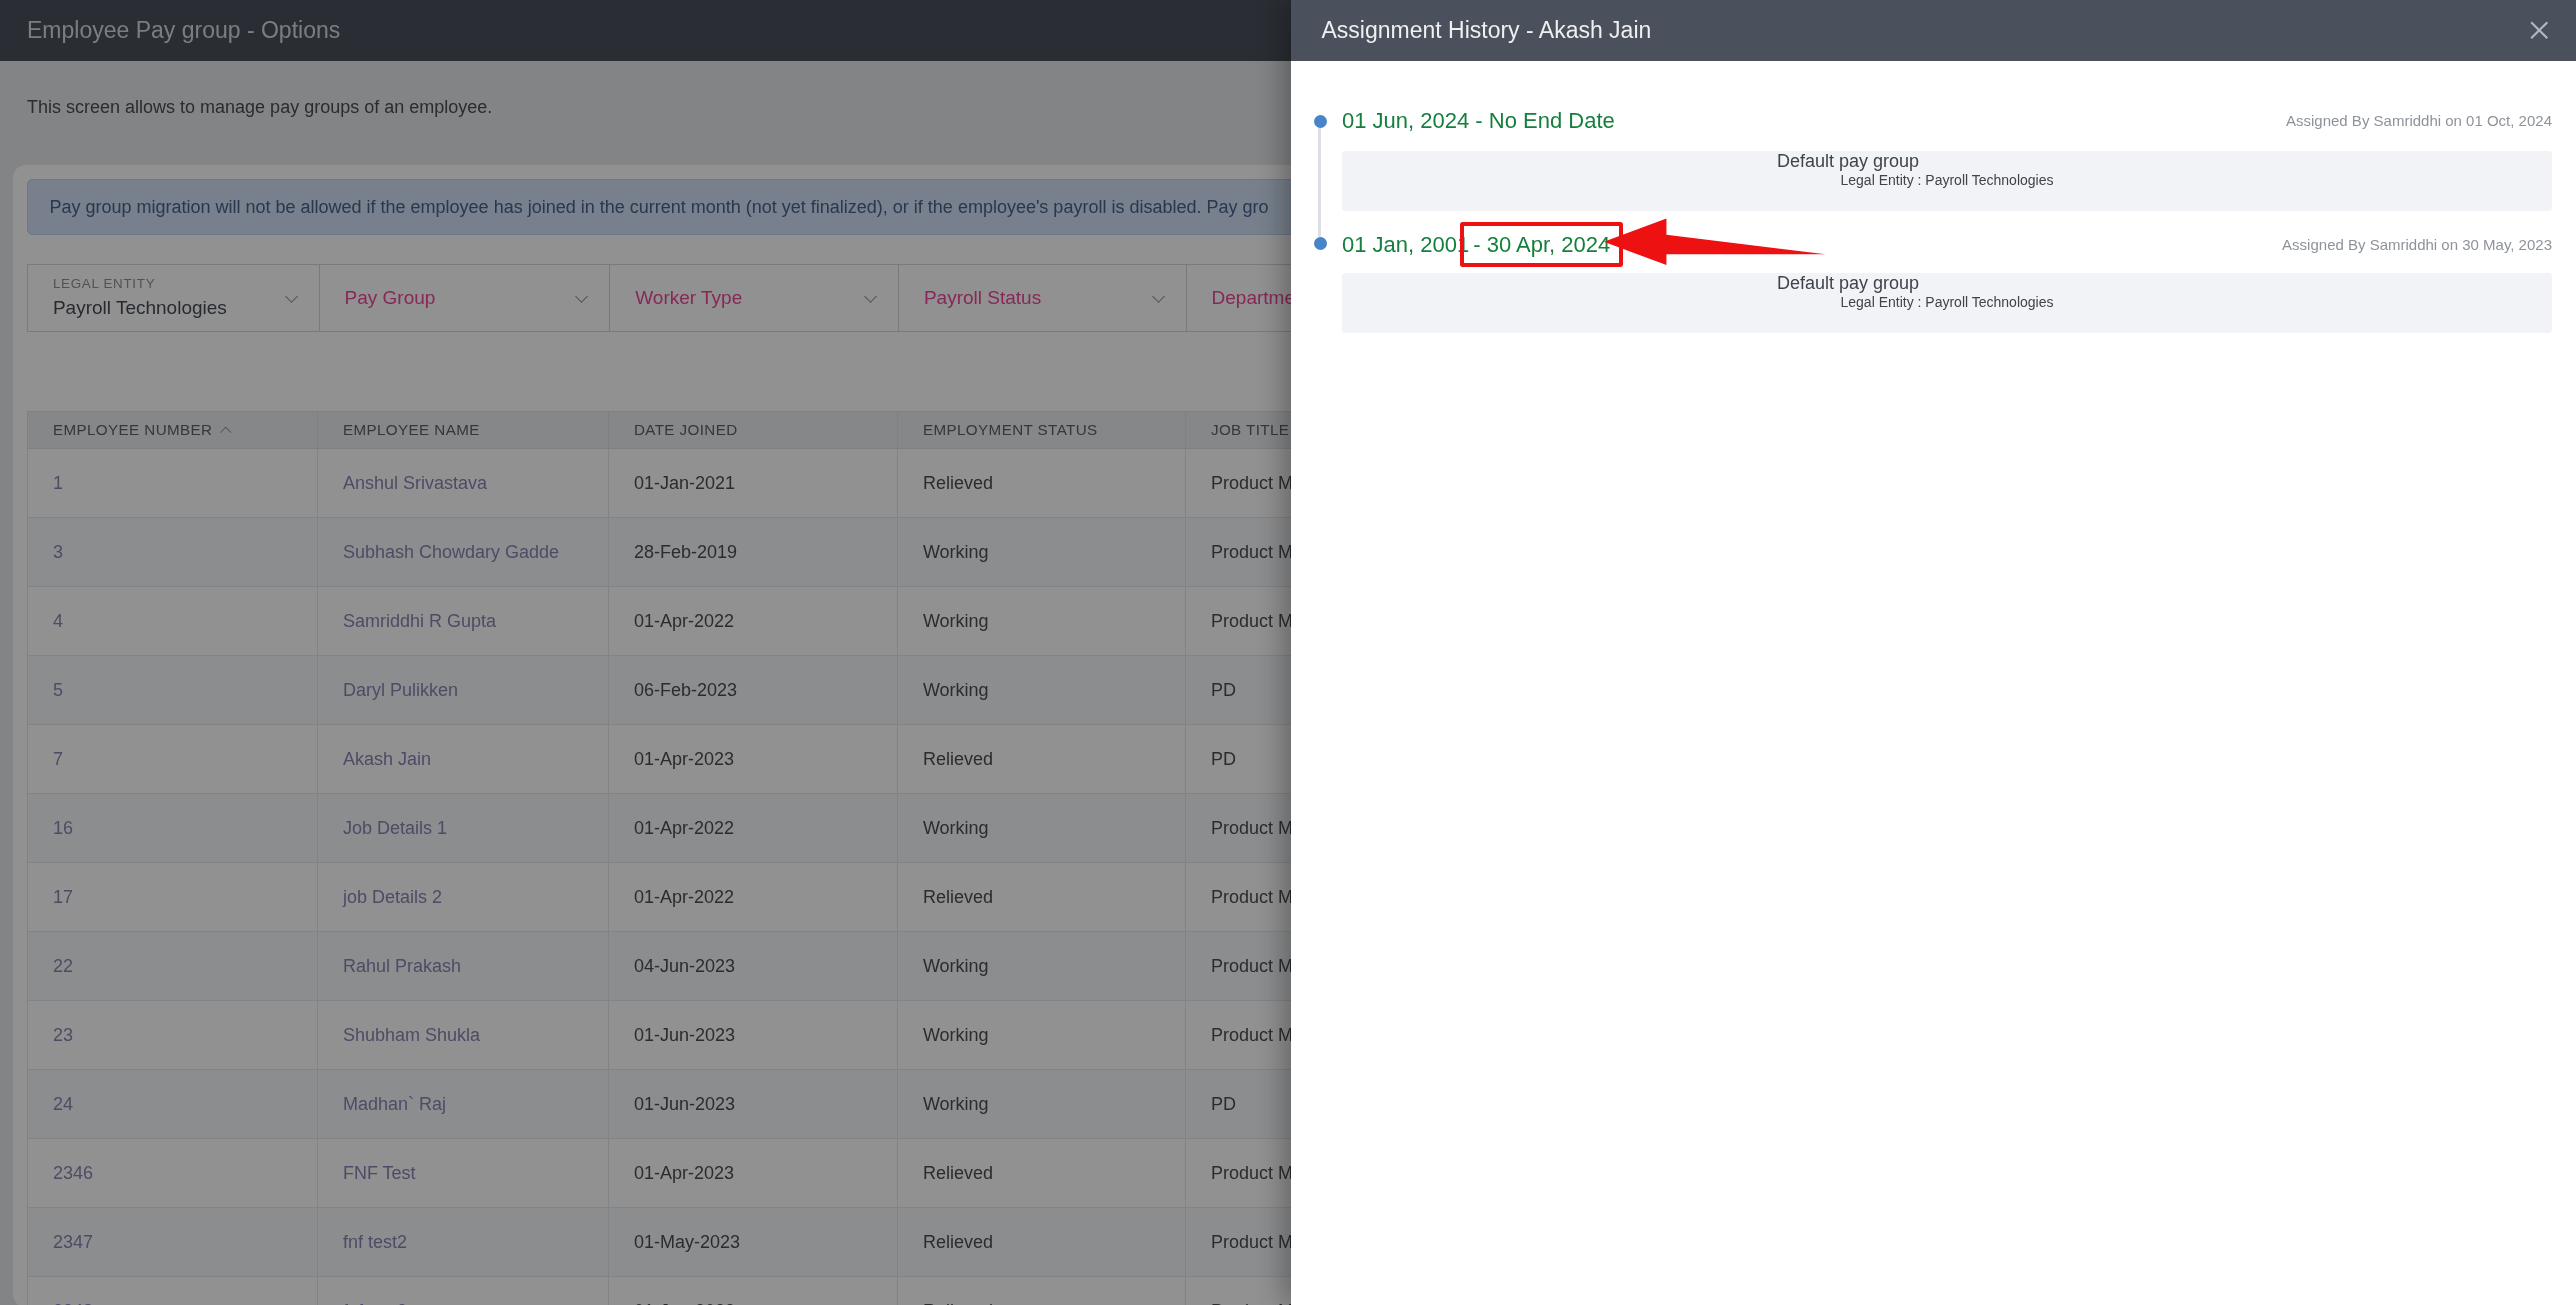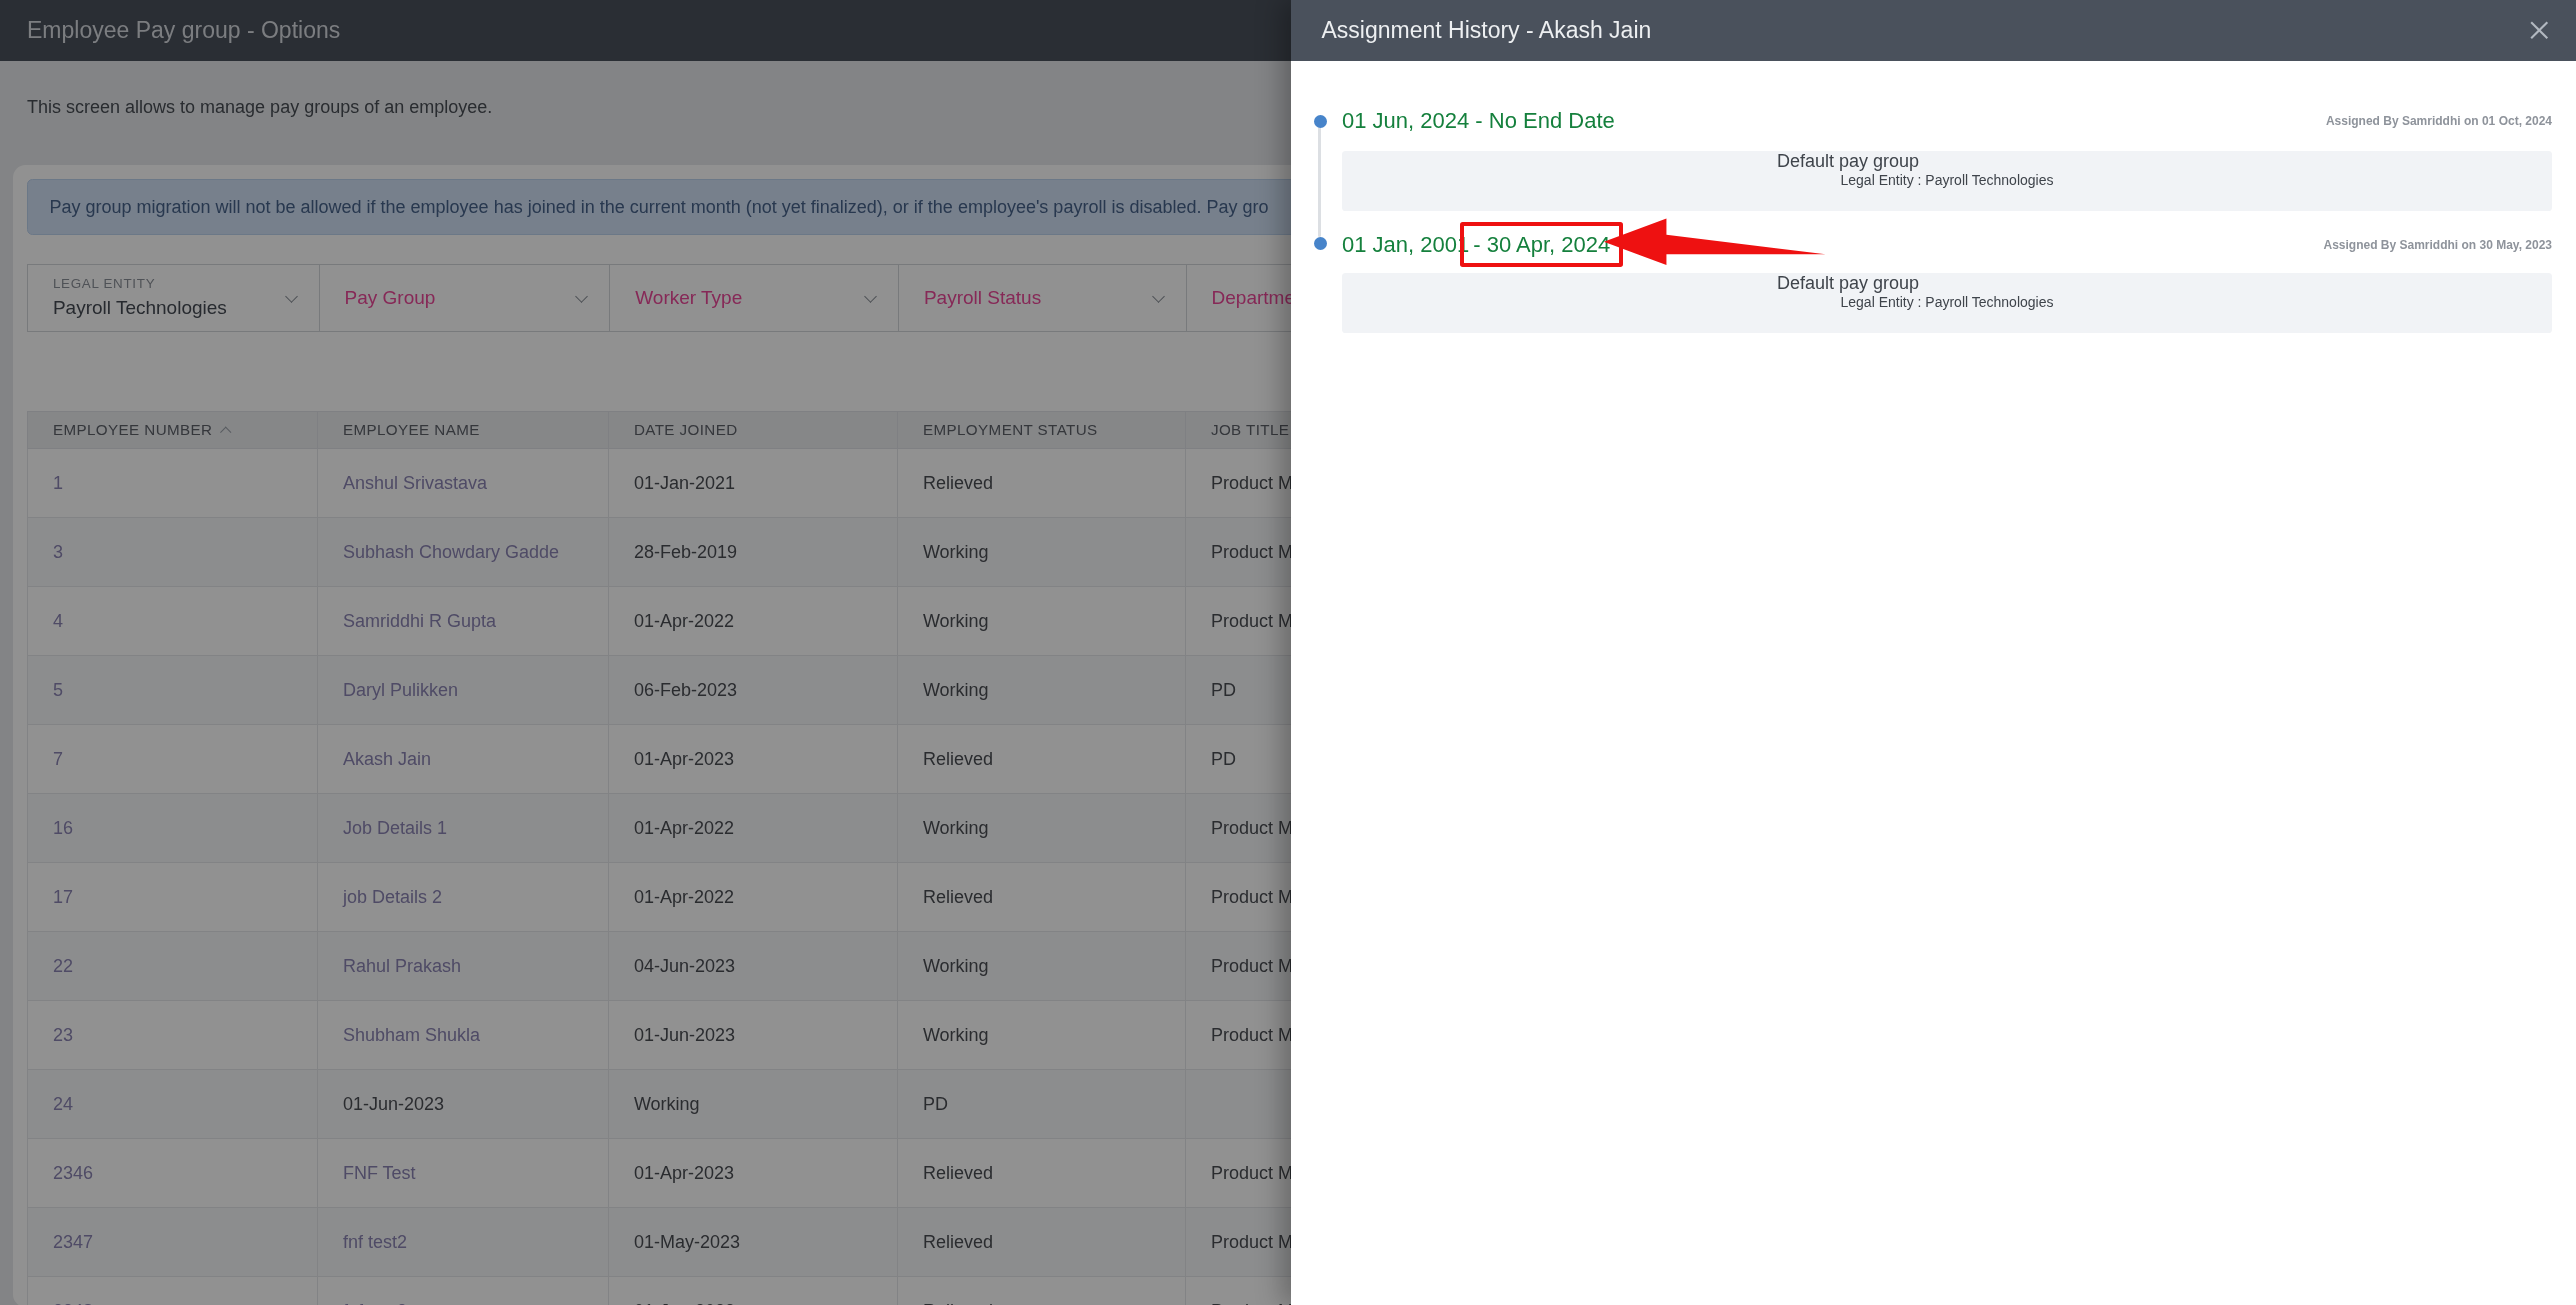--- a/index.html
+++ b/index.html
@@ -115,21 +115,21 @@
     background:#4784ca;
   }
   .d1 { top:54px; } .d2 { top:176px; }
   .erow {
     position:absolute; left:51px; right:24px; display:flex;
     justify-content:space-between; align-items:center;
   }
   .r1 { top:45px; height:29px; }
   .r2 { top:161px; height:45px; }
   .period { font-size:22px; font-weight:400; color:#15803d; display:flex; align-items:center; }
-  .assigned { font-size:12px; color:#8e939b;font-weight:bold; }
+  .assigned { font-size:15px; color:#8e939b; }
   .boxed {
     display:inline-block; border:4.5px solid #ee1111; border-radius:2.7px;
     padding:5.4px 9px; margin-left:-9px;
   }
   .ecard {
     position:absolute; left:51px; right:24px; height:60px;
     background:#f1f3f6; border-radius:3.6px; display:flex; align-items:center;flex-direction:column;
   }
   .c1 { top:90px; } .c2 { top:212px; }
   .ecard .cg { margin-left:45px; width:385px; font-size:18px; color:#3f444b; }
@@ -254,20 +254,21 @@
         <div class="trow">
           <div class="td link">23</div>
           <div class="td link">Shubham Shukla</div>
           <div class="td">01-Jun-2023</div>
           <div class="td">Working</div>
           <div class="td">Product Ma</div>
         </div>
 
         <div class="trow">
           <div class="td link">24</div>
+          <div class="td link">Madhan` Raj</div>
           <div class="td">01-Jun-2023</div>
           <div class="td">Working</div>
           <div class="td">PD</div>
         </div>
 
         <div class="trow">
           <div class="td link">2346</div>
           <div class="td link">FNF Test</div>
           <div class="td">01-Apr-2023</div>
           <div class="td">Relieved</div>

